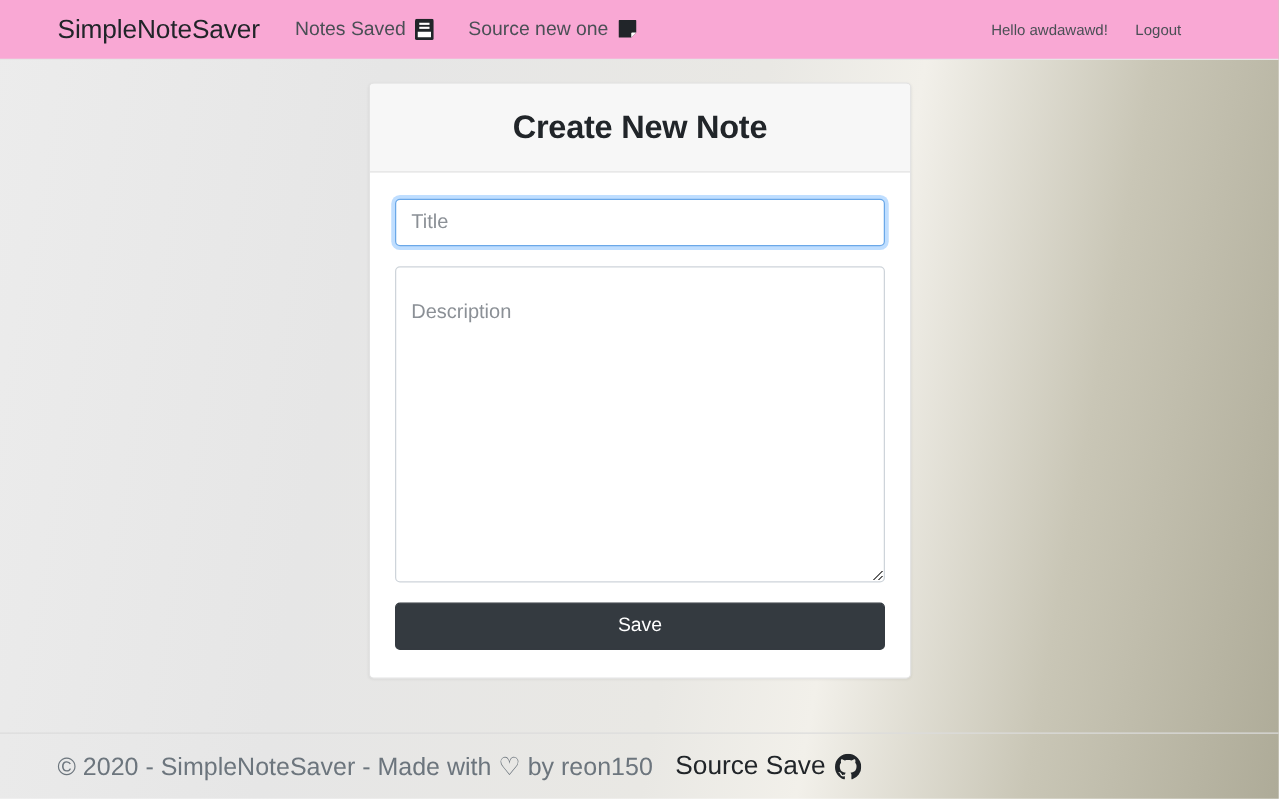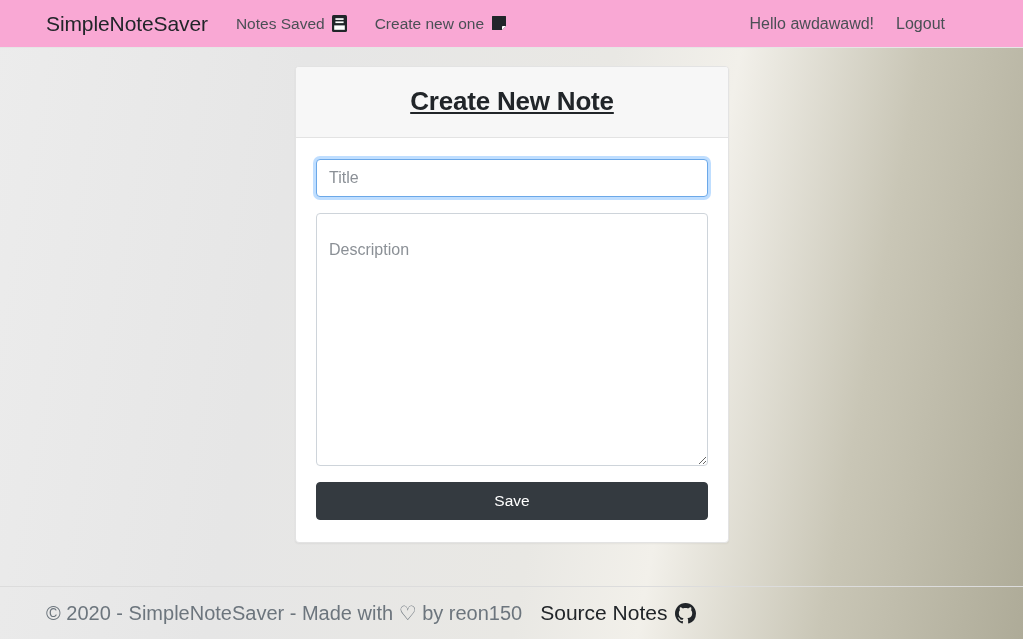--- a/index.html
+++ b/index.html
@@ -52,21 +52,21 @@
   }
   .nav-right {
     margin-left: auto;
     display: flex;
     align-items: center;
     gap: 22px;
     padding-right: 62px;
   }
   .nav-right .nav-text {
     color: #4a4f55;
-    font-size: 16px;
+    font-size: 12px;
     white-space: nowrap;
     text-decoration: none;
   }
 
   .icon-svg { display: block; }
 
   
   .main {
     position: absolute;
     top: 48px;
@@ -83,21 +83,20 @@
     border: 1px solid #e3e3e3;
     border-radius: 4px;
     box-shadow: 0 1px 2px rgba(0,0,0,0.05);
     overflow: hidden;
   }
   .card-header {
     background: #f7f7f7;
     border-bottom: 1px solid #e3e3e3;
     padding: 19px 12px 20px;
     text-align: center;
-    text-decoration: underline;
   }
   .card-title {
     margin: 0;
     font-size: 26px;
     font-weight: bold;
     color: #212529;
     letter-spacing: -0.2px;
   }
   .card-body {
     padding: 21px 20px 22px;
@@ -194,21 +193,21 @@
         <svg class="icon-svg" width="15" height="17" viewBox="0 0 15 17" aria-hidden="true">
           <rect x="0" y="0" width="15" height="17" rx="1.5" fill="#212529"></rect>
           <rect x="3.4" y="3.2" width="8.2" height="1.7" fill="#ffffff"></rect>
           <rect x="3.4" y="6.4" width="8.2" height="1.7" fill="#ffffff"></rect>
           <rect x="2.2" y="10.4" width="10.6" height="4.4" fill="#ffffff"></rect>
         </svg>
       </span>
     </a>
 
     <a class="nav-link" href="#">
-      <span>Create new one</span>
+      <span>Source new one</span>
       <span>
         <svg class="icon-svg" width="16" height="16" viewBox="0 0 16 16" aria-hidden="true">
           <path d="M1 1.5A0.5 0.5 0 0 1 1.5 1h13a0.5 0.5 0 0 1 0.5 0.5V11l-4 4H1.5a0.5 0.5 0 0 1-0.5-0.5z" fill="#212529"></path>
           <path d="M11 15v-3.2a0.8 0.8 0 0 1 0.8-0.8H15z" fill="#ffffff"></path>
         </svg>
       </span>
     </a>
 
   </div>
 
@@ -240,20 +239,20 @@
 
     </div>
   </div>
 
 </div>
 
 <div class="footer">
   <span class="footer-text">© 2020 - SimpleNoteSaver - Made with ♡ by reon150</span>
 
   <a class="source-link" href="#">
-    <span>Source Notes</span>
+    <span>Source Save</span>
     <span>
       <svg class="icon-svg" width="21" height="21" viewBox="0 0 16 16" aria-hidden="true">
         <path fill="#212529" d="M8 0C3.58 0 0 3.58 0 8c0 3.54 2.29 6.53 5.47 7.59.4.07.55-.17.55-.38 0-.19-.01-.82-.01-1.49-2.01.37-2.53-.49-2.69-.94-.09-.23-.48-.94-.82-1.13-.28-.15-.68-.52-.01-.53.63-.01 1.08.58 1.23.82.72 1.21 1.87.87 2.33.66.07-.52.28-.87.51-1.07-1.78-.2-3.64-.89-3.64-3.95 0-.87.31-1.59.82-2.15-.08-.2-.36-1.02.08-2.12 0 0 .67-.21 2.2.82.64-.18 1.32-.27 2-.27s1.36.09 2 .27c1.53-1.04 2.2-.82 2.2-.82.44 1.1.16 1.92.08 2.12.51.56.82 1.27.82 2.15 0 3.07-1.87 3.75-3.65 3.95.29.25.54.73.54 1.48 0 1.07-.01 1.93-.01 2.2 0 .21.15.46.55.38A8.01 8.01 0 0 0 16 8c0-4.42-3.58-8-8-8z"></path>
       </svg>
     </span>
   </a>
 </div>
 
 </body></html>

